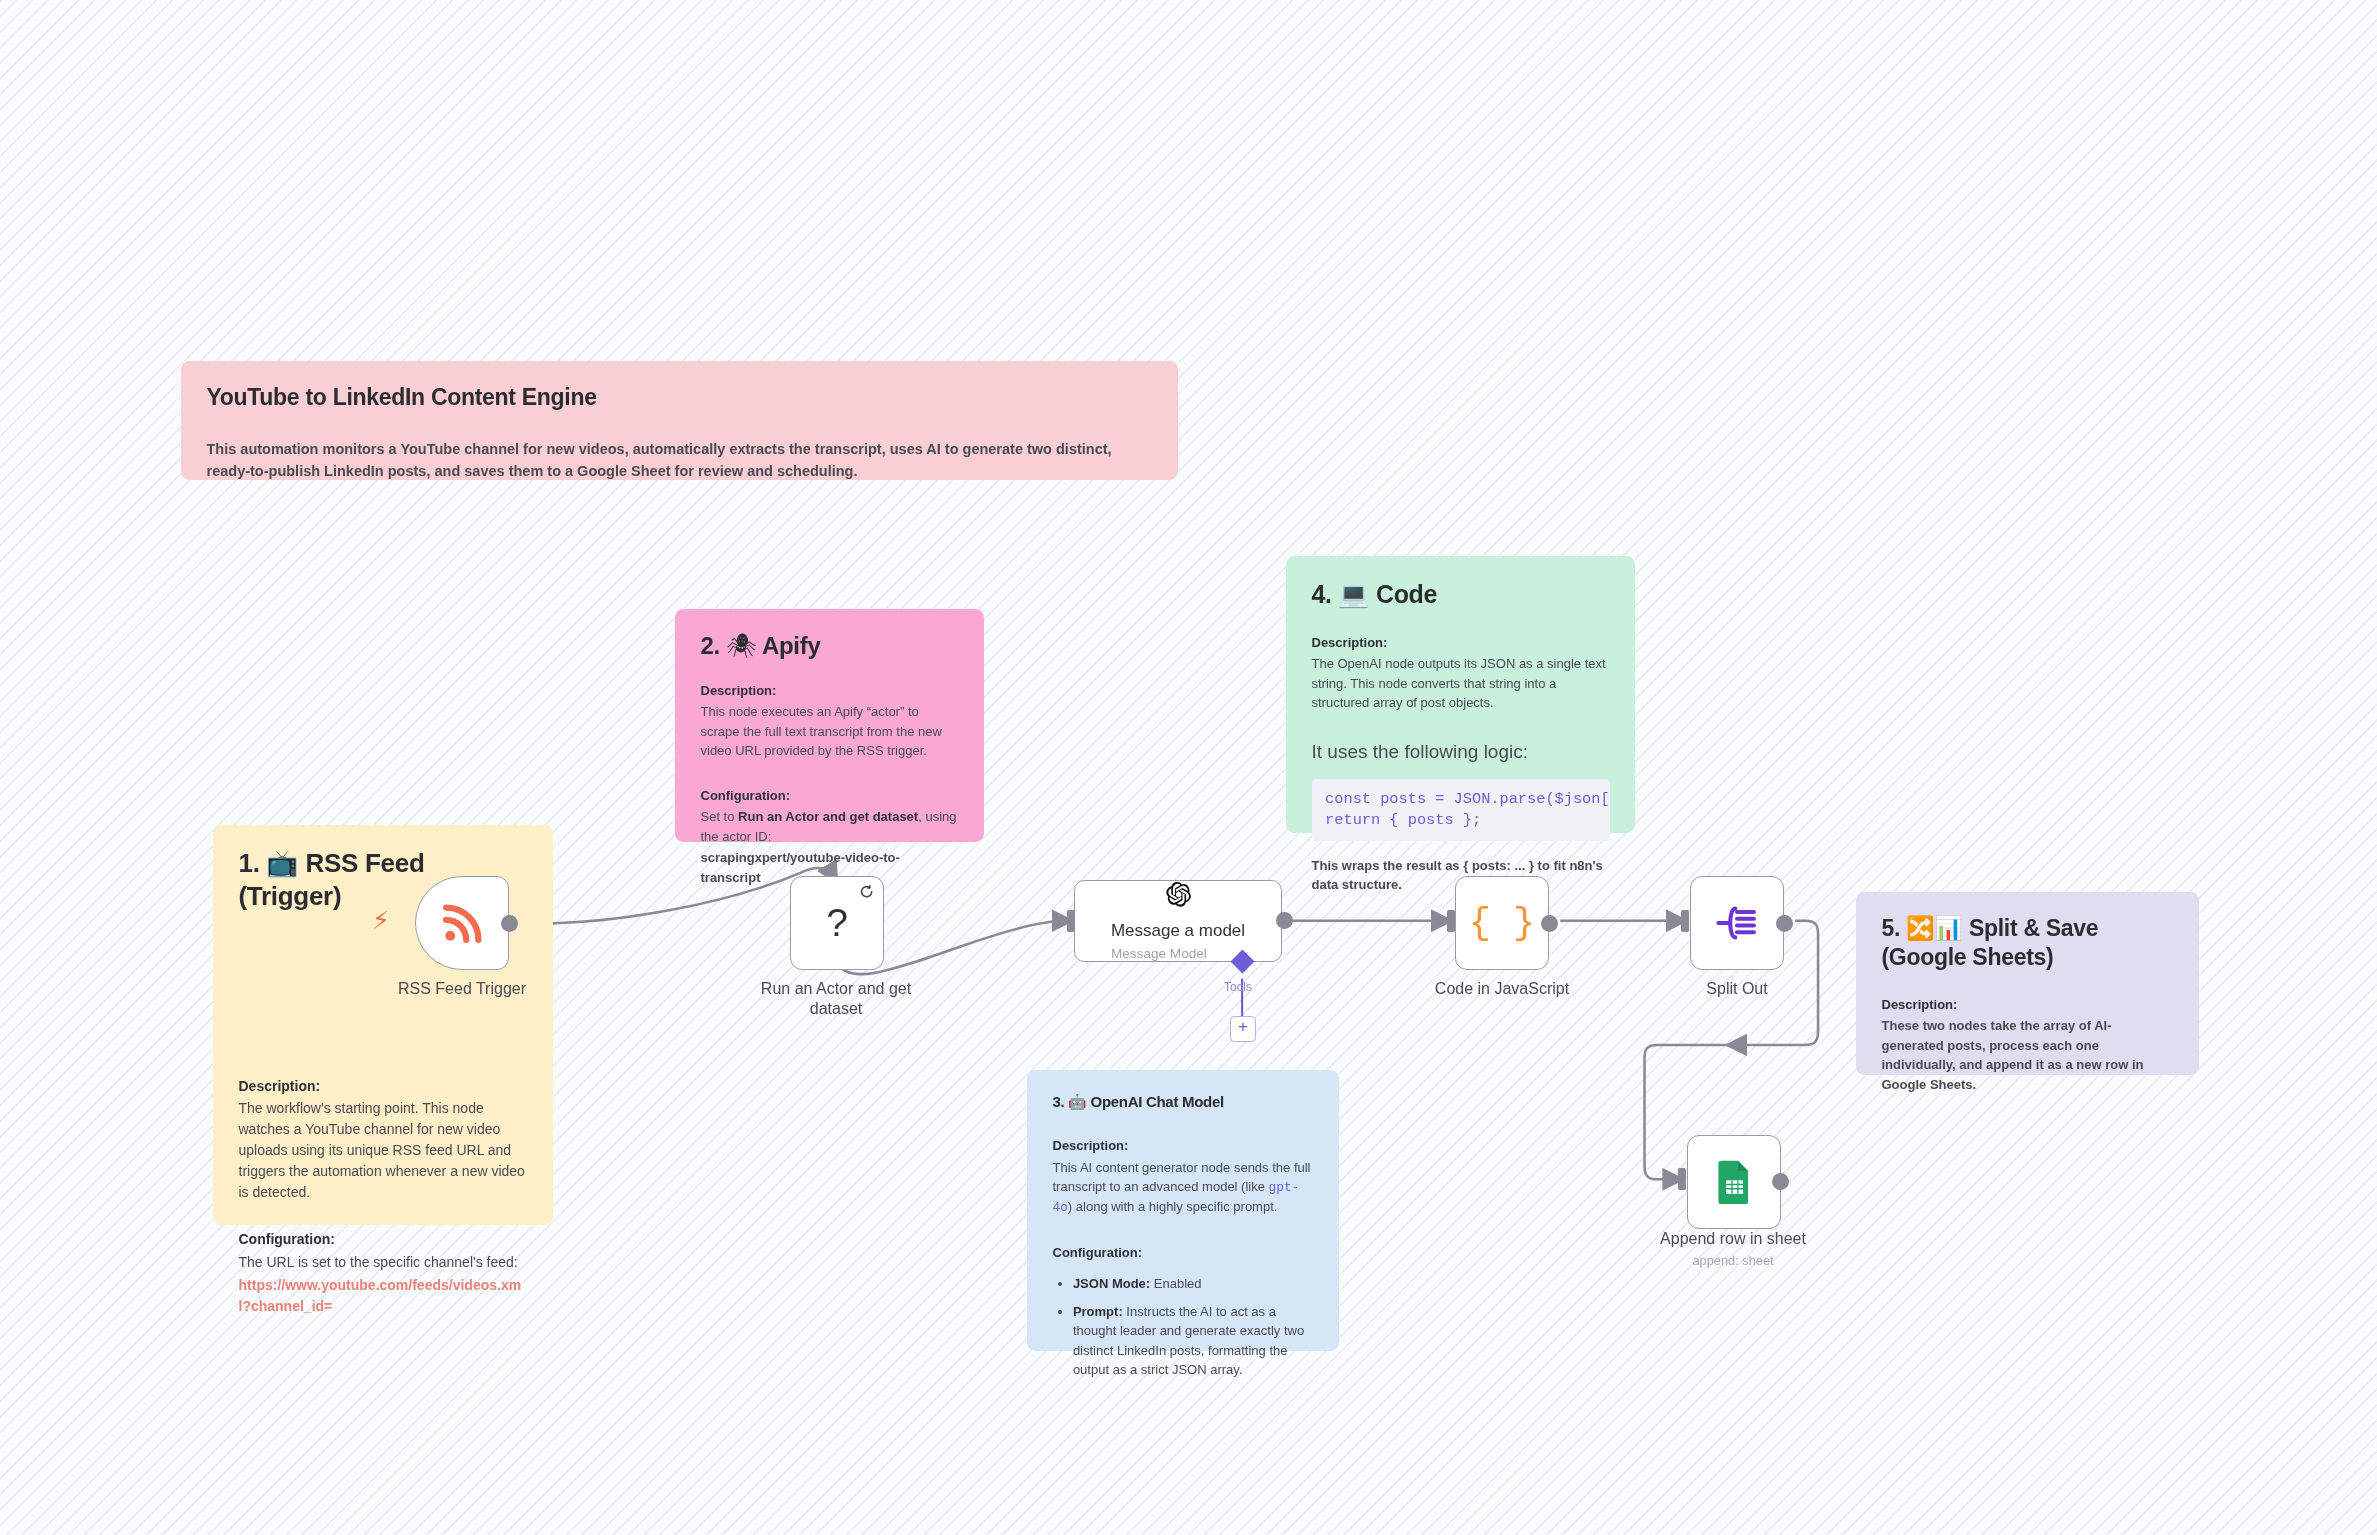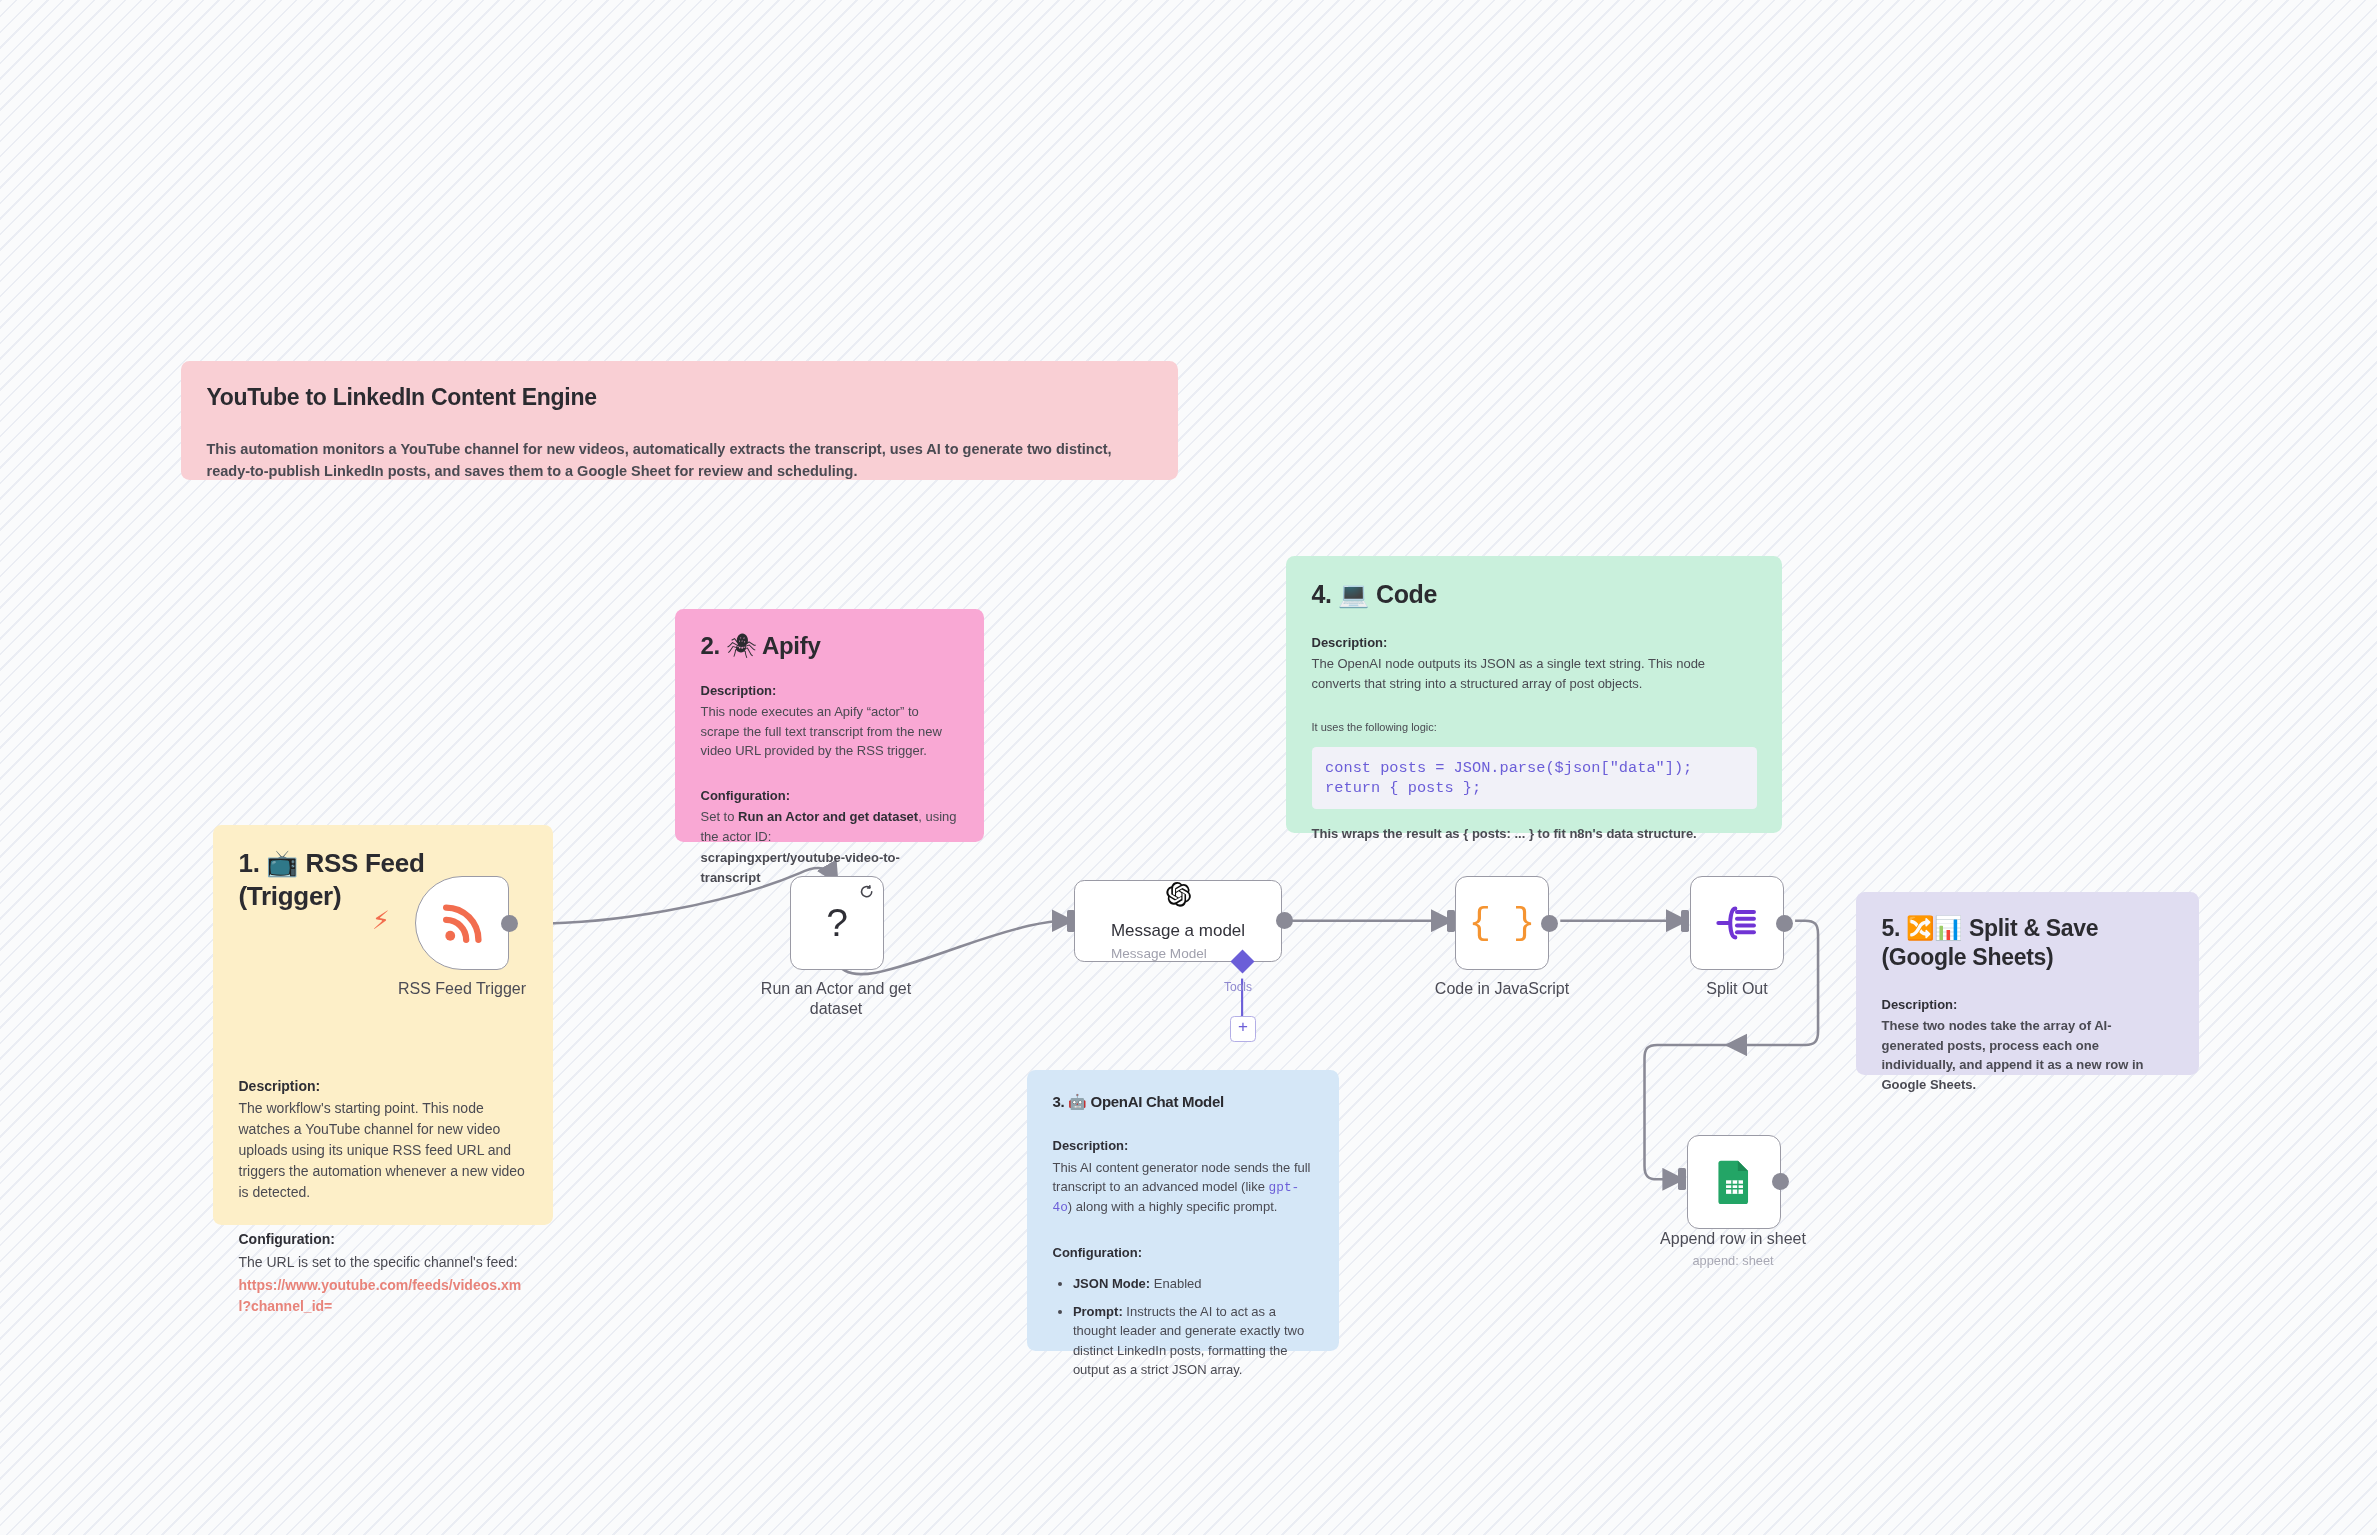--- a/index.html
+++ b/index.html
@@ -279,30 +279,30 @@
   <p style="font-size:13px;"><span class="lbl">Description:</span></p>
   <p style="margin-top:-10.2px; font-size:13px;"><span>This AI content generator node sends the full transcript to an advanced model (like </span><span class="mono">gpt-4o</span><span>) along with a highly specific prompt.</span></p>
   <div class="gap"></div>
   <p style="font-size:13px;"><span class="lbl">Configuration:</span></p>
   <ul>
     <li style="font-size:13px;"><span class="lbl">JSON Mode:</span><span> Enabled</span></li>
     <li style="font-size:13px;"><span class="lbl">Prompt:</span><span> Instructs the AI to act as a thought leader and generate exactly two distinct LinkedIn posts, formatting the output as a strict JSON array.</span></li>
   </ul>
 </div>
 
-<div class="sticky sticky--green" style="left:1286px; top:556px; width:496px; height:277px;">
+<div class="sticky sticky--green" style="left:1286px; top:556px; width:349px; height:277px;">
   <div class="note-title" style="font-size:25px; margin-bottom:22px;">
     <span>4.</span>
     <span class="emo">💻</span>
     <span>Code</span>
   </div>
   <p style="font-size:13px;"><span class="lbl">Description:</span></p>
   <p style="margin-top:-10.2px; font-size:13px;">The OpenAI node outputs its JSON as a single text string. This node converts that string into a structured array of post objects.</p>
   <div class="gap"></div>
-  <p style="font-size:11px;">It uses the following logic:</p>
+  <p style="font-size:19px;">It uses the following logic:</p>
   <div class="codeblock">const posts = JSON.parse($json["data"]);
 return { posts };</div>
   <p style="font-size:13px;">This wraps the result as { posts: ... } to fit n8n's data structure.</p>
 </div>
 
 <div class="sticky sticky--purple" style="left:1856px; top:892px; width:343px; height:183px;">
   <div class="note-title" style="font-size:23px; margin-bottom:22px;">
     <span>5.</span>
     <span class="emo">🔀</span><span class="emo">📊</span>
     <span>Split &amp; Save (Google Sheets)</span>

